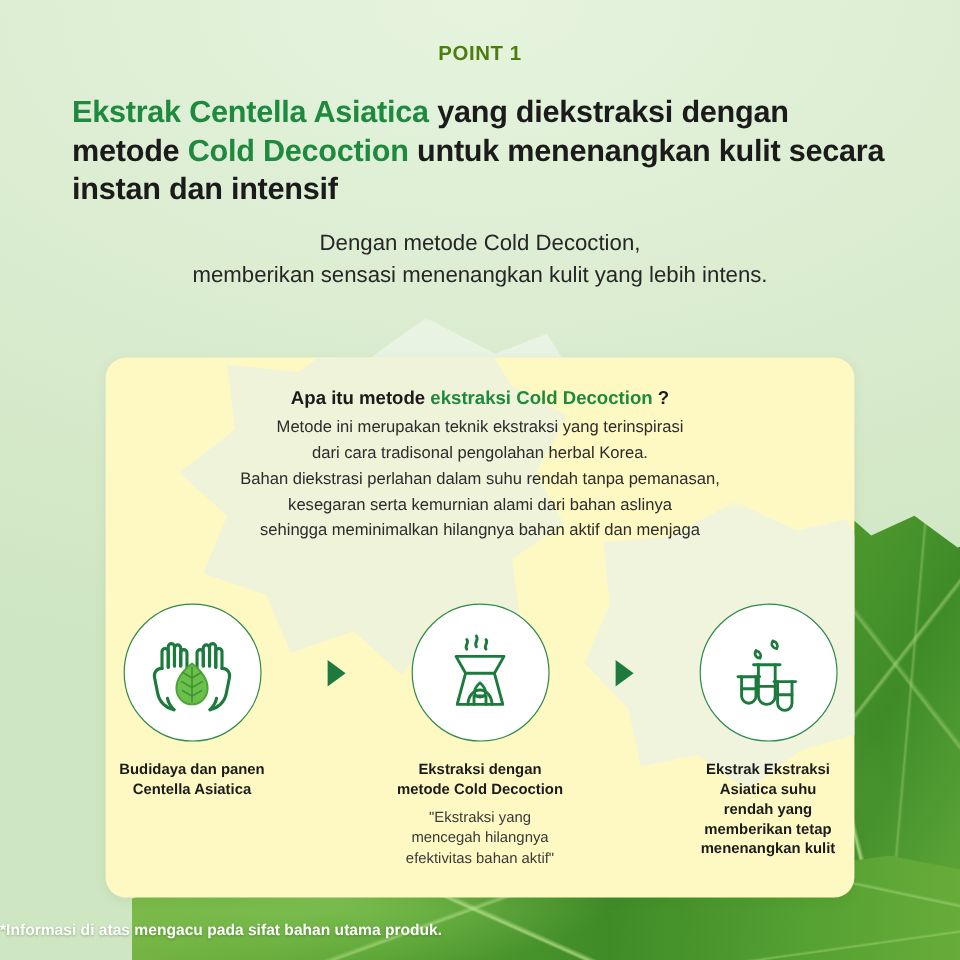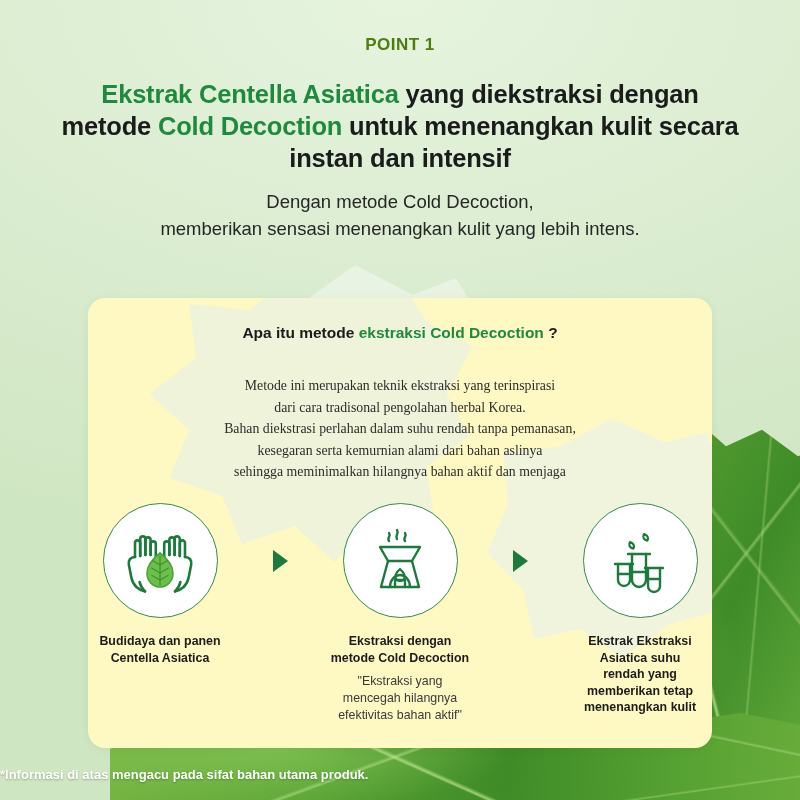--- a/index.html
+++ b/index.html
@@ -80,21 +80,20 @@
 
   
   .point-label {
     position:absolute; top:35px; left:0; width:100%;
     text-align:center;
     font-size:17px; font-weight:bold; letter-spacing:.5px;
     color:#4d7c0f;
   }
   .headline {
     position:absolute; top:78px; left:60px; width:680px;
-    text-align:center;
     font-size:25.5px; font-weight:bold; line-height:32px;
     color:#1b1b1b; letter-spacing:-.2px;
   }
   .headline .hl { color:#1f8a3f; }
 
   .subcopy {
     position:absolute; top:188px; left:70px; width:660px;
     text-align:center;
     font-size:18.5px; line-height:27px; color:#262626;
   }
@@ -127,22 +126,22 @@
 
   .card-inner { position:relative; z-index:2; }
 
   .card-title {
     margin-top:26px; text-align:center;
     font-size:15.5px; font-weight:bold; color:#1b1b1b;
   }
   .card-title .hl { color:#1f8a3f; }
 
   .card-body {
-    margin-top:33px; text-align:center;
-    font-size:13.8px; line-height:21.5px; color:#2c2c2c;font-family:Liberation Serif, serif;
+    margin-top:3px; text-align:center;
+    font-size:13.8px; line-height:21.5px; color:#2c2c2c;
   }
 
   
   .steps {
     position:absolute; left:0; top:205px; width:100%;
     display:flex; align-items:flex-start; justify-content:center;gap:35px;
   }
   .step { width:170px; display:flex; flex-direction:column; align-items:center; }
   .circle {
     width:115px; height:115px; border-radius:50%;

